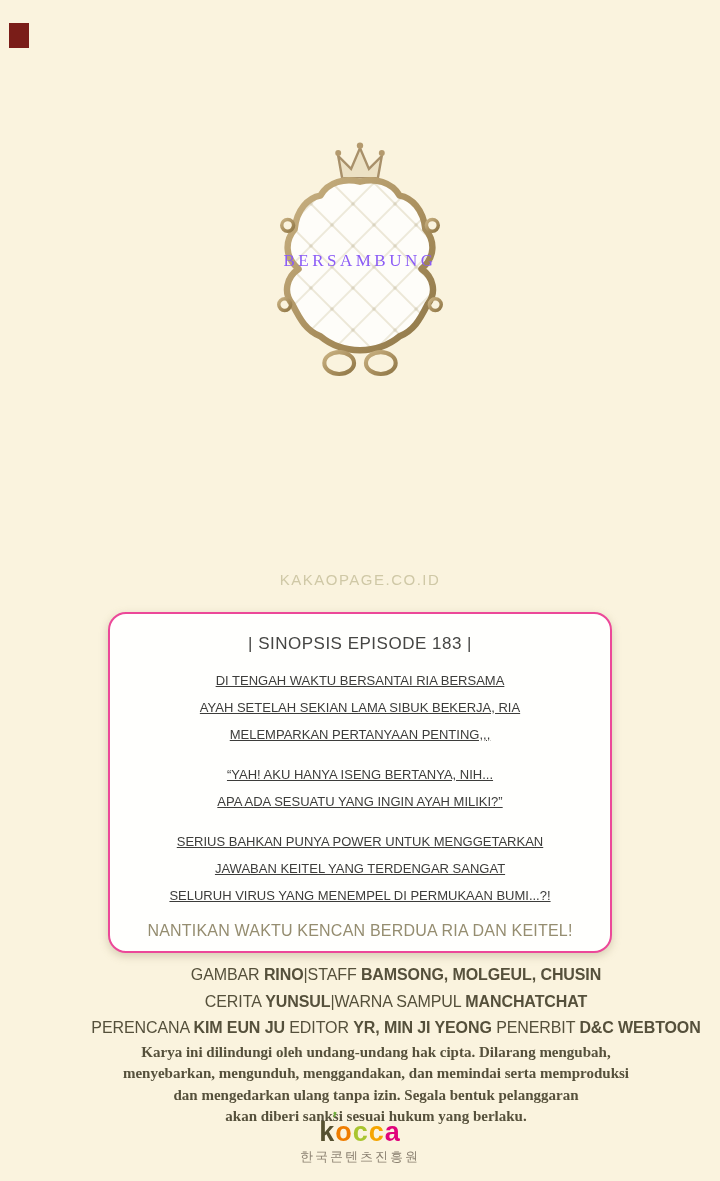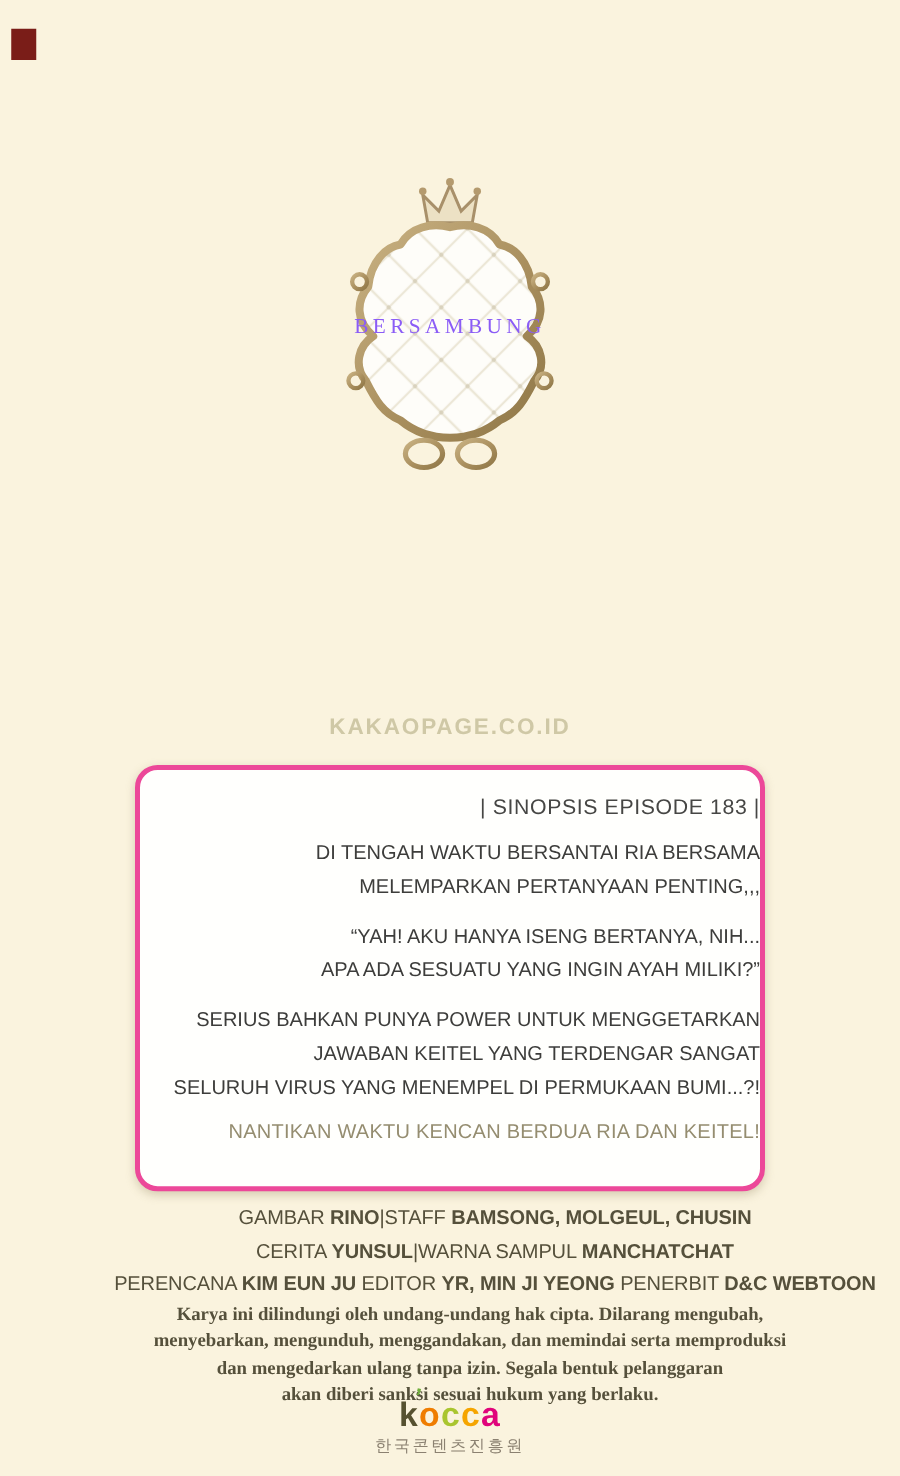--- a/index.html
+++ b/index.html
@@ -16,32 +16,32 @@
   .crest svg{width:100%;height:100%;display:block;}
   .crest-label{
     position:absolute;left:0;right:0;top:113px;text-align:center;
     font-family:"Liberation Serif",serif;font-size:17px;letter-spacing:3.5px;
     color:#8b5cf6;
   }
 
   
   .watermark{
     position:absolute;top:571px;left:0;width:100%;text-align:center;
-    font-weight:bold;font-size:18px;letter-spacing:1.5px;
+    font-weight:normal;font-size:15px;letter-spacing:1.5px;
   }
 
   
   .synopsis-box{
     position:absolute;top:612px;left:108px;width:504px;height:341px;
-    box-sizing:border-box;background:#fffffd;border:4px solid #ec4899;
+    box-sizing:border-box;background:#fffffd;border:2px solid #ec4899;
     border-radius:18px;box-shadow:0 3px 8px rgba(168,156,122,.45);
-    text-align:right;color:#3d3d3b;
+    text-align:center;color:#3d3d3b;
   }
   .syn-title{margin-top:20px;font-size:17px;letter-spacing:.5px;color:#464644;}
-  .syn-para{margin-top:13px;font-size:16px;line-height:27px;white-space:nowrap;}
+  .syn-para{margin-top:13px;font-size:13px;line-height:27px;white-space:nowrap;text-decoration:underline;}
   .syn-line{white-space:nowrap;}
   .syn-tagline{margin-top:13px;font-size:16px;letter-spacing:.2px;white-space:nowrap;}
 
   
   .credits{
     position:absolute;top:962px;left:0;width:100%;text-align:center;
     font-size:16px;line-height:26.5px;letter-spacing:-0.1px;padding-left:36px;
   }
   .credits-line{white-space:nowrap;}
   .credits .b{font-weight:bold;}
@@ -123,20 +123,21 @@
     <span class="crest-label">BERSAMBUNG</span>
   </div>
 
   <div class="watermark" style="color: rgb(207, 200, 166);">KAKAOPAGE.CO.ID</div>
 
   <div class="synopsis-box">
     <div class="syn-title">| SINOPSIS EPISODE 183 |</div>
 
     <div class="syn-para">
       <div class="syn-line">DI TENGAH WAKTU BERSANTAI RIA BERSAMA</div>
+      <div class="syn-line">AYAH SETELAH SEKIAN LAMA SIBUK BEKERJA, RIA</div>
       <div class="syn-line">MELEMPARKAN PERTANYAAN PENTING,,,</div>
     </div>
 
     <div class="syn-para">
       <div class="syn-line">“YAH! AKU HANYA ISENG BERTANYA, NIH...</div>
       <div class="syn-line">APA ADA SESUATU YANG INGIN AYAH MILIKI?”</div>
     </div>
 
     <div class="syn-para">
       <div class="syn-line">SERIUS BAHKAN PUNYA POWER UNTUK MENGGETARKAN</div>

